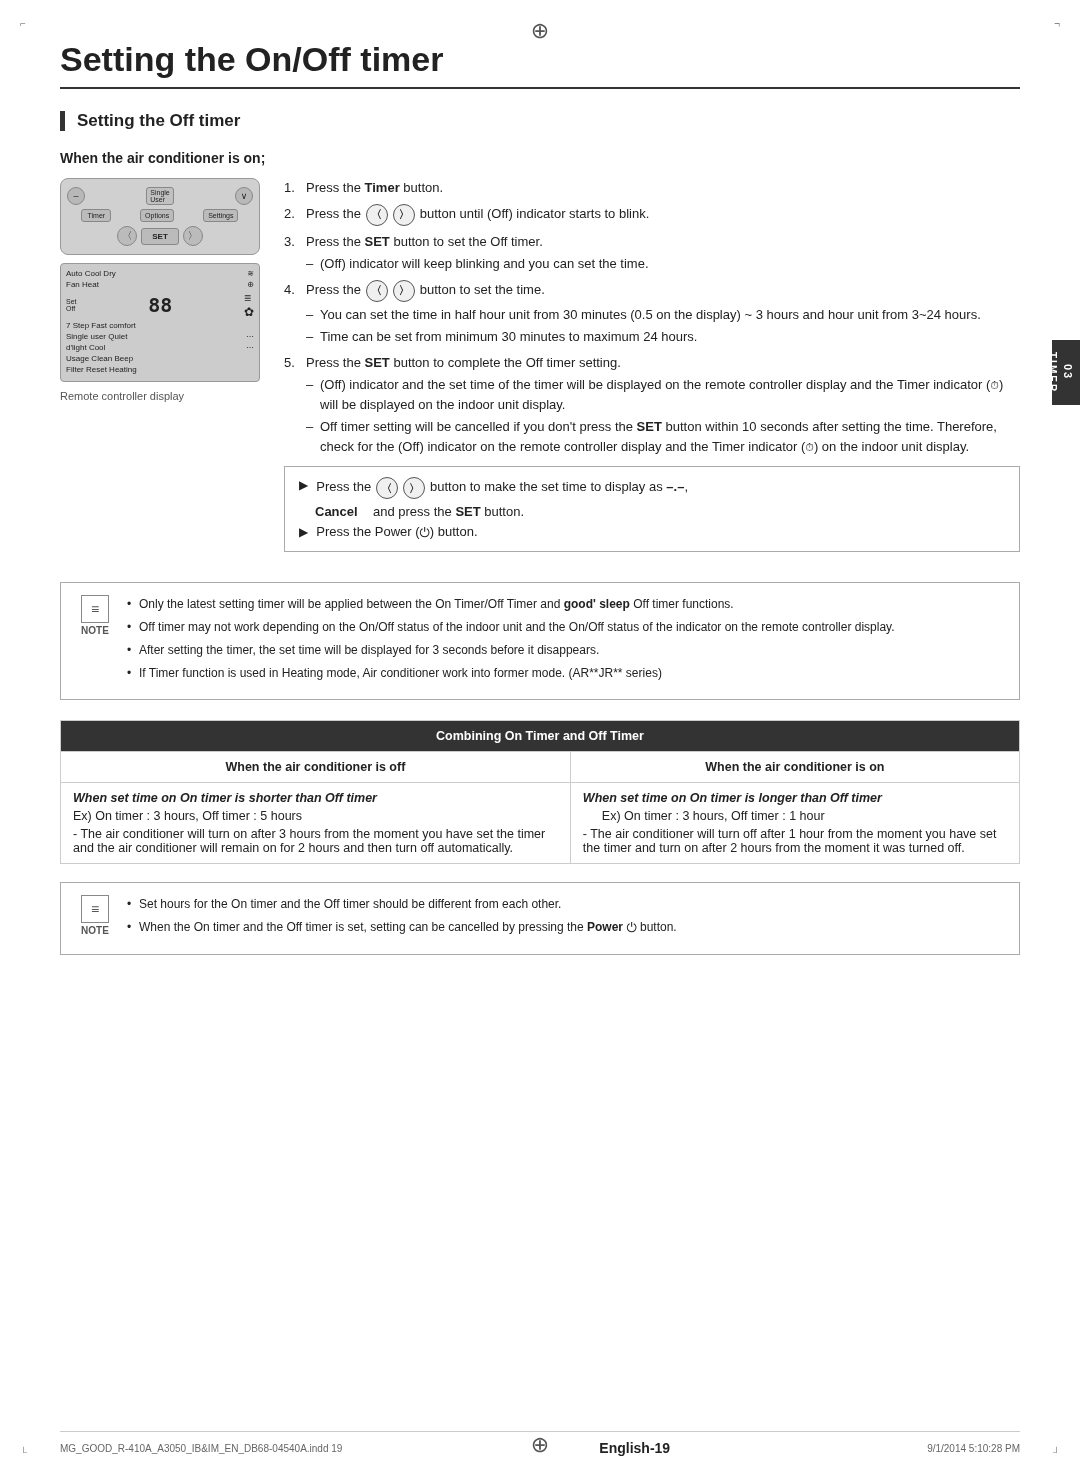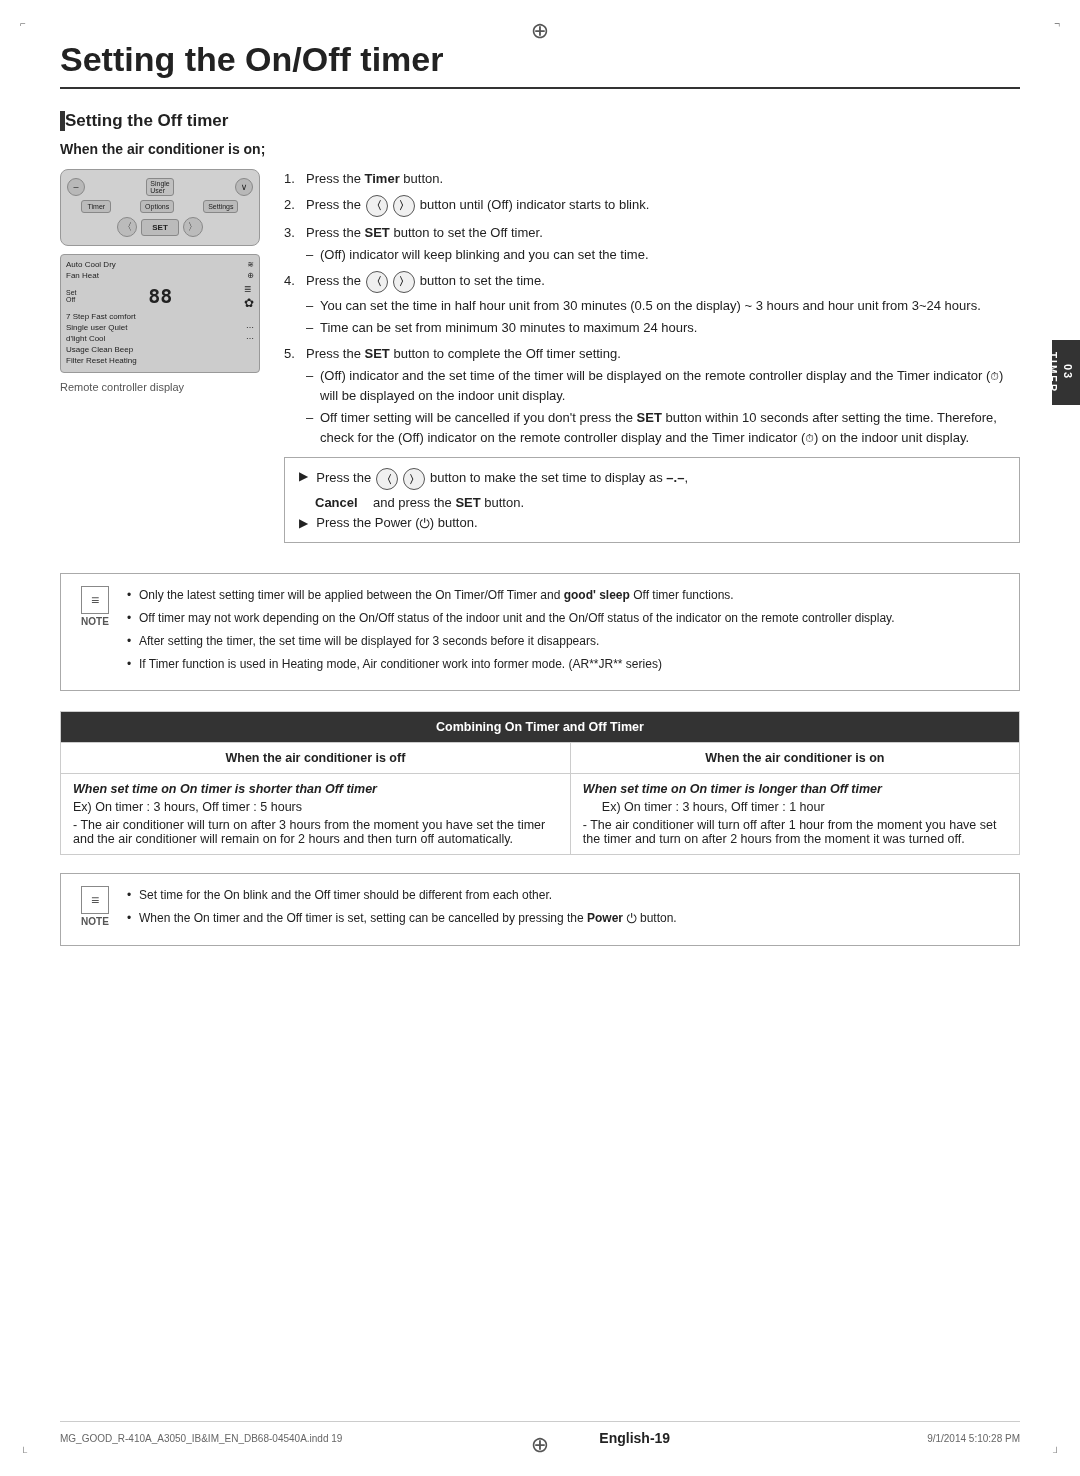--- a/index.html
+++ b/index.html
@@ -81,22 +81,22 @@
       padding-bottom: 8px;
       margin-bottom: 22px;
       margin-top: 10px;
     }
 
     
     .section-heading {
       font-size: 17px;
       font-weight: bold;
       border-left: 5px solid #333;
-      padding-left: 0;
-      margin-bottom: 10px;
+      padding-left: 12px;
+      margin-bottom: 19px;
     }
 
     
     .sub-heading {
       font-size: 14px;
       font-weight: bold;
       margin-bottom: 12px;
     }
 
     
@@ -288,21 +288,21 @@
       border: 1px solid #aaa;
       padding: 12px 14px;
       margin-top: 18px;
       display: flex;
       gap: 12px;
     }
 
     
     .page-footer {
       position: absolute;
-      bottom: 30px;
+      bottom: 20px;
       left: 60px;
       right: 60px;
       display: flex;
       justify-content: space-between;
       align-items: center;
       border-top: 1px solid #ccc;
       padding-top: 8px;
     }
 
     .footer-left {
@@ -576,21 +576,21 @@
     </table>
 
   <div class="bottom-note-box">
     <div class="note-icon-area">
       <div class="note-icon">≡</div>
       <div class="note-label">NOTE</div>
     </div>
     <div class="note-content">
       <ul>
         <li>
-          <span>Set time for the On blink and the Off timer should be different from each other.</span>
+          <span>Set hours for the On timer and the Off timer should be different from each other.</span>
         </li>
         <li>
           <span>When the On timer and the Off timer is set, setting can be cancelled by pressing the <b>Power</b> <span class="power-icon">⏻</span> button.</span>
         </li>
       </ul>
     </div>
   </div>
 
   <div class="page-footer">
     <span class="footer-left">MG_GOOD_R-410A_A3050_IB&amp;IM_EN_DB68-04540A.indd   19</span>

